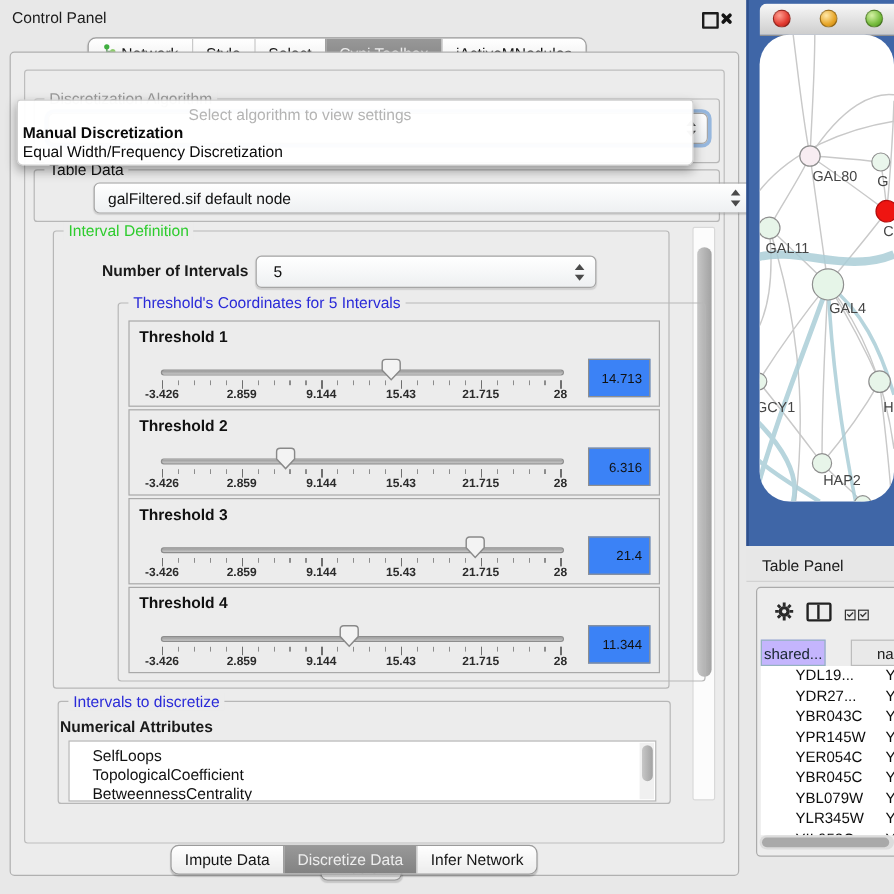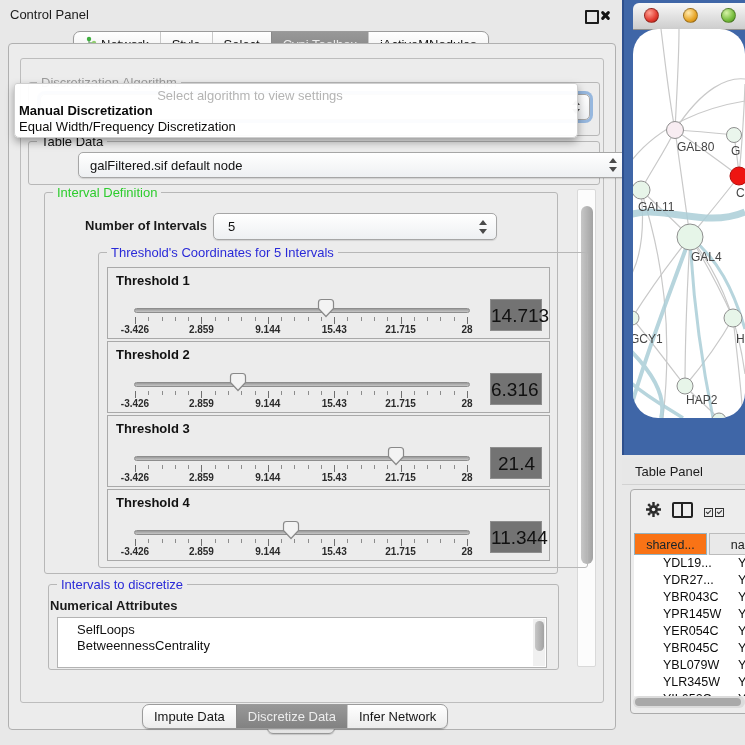--- a/index.html
+++ b/index.html
@@ -41,22 +41,22 @@
   
   .thr-row{position:absolute;left:8px;width:441px;height:70px;border:1px solid #a9a9a9;background:#ececec;}
   .thr-label{position:absolute;left:8px;top:5px;font-weight:bold;font-size:13px;color:#111;}
   .thr-track{position:absolute;left:26px;top:40px;width:336px;height:5px;border-radius:3px;
              background:linear-gradient(#9a9a9a,#c6c6c6);border:1px solid #8d8d8d;box-sizing:border-box;}
   .ticks{position:absolute;left:27px;width:334px;}
   .ticks.minor{top:49px;height:4px;background:repeating-linear-gradient(90deg,#8c8c8c 0 1px,transparent 1px 13.28px);}
   .ticks.major{top:49px;height:7px;background:repeating-linear-gradient(90deg,#6f6f6f 0 1px,transparent 1px 66.4px);}
   .tick-label{position:absolute;top:56px;transform:translateX(-50%);font-size:10px;font-weight:bold;color:#2b2b2b;}
   .slider-thumb{position:absolute;top:30px;width:18px;height:20px;}
-  .thr-value{position:absolute;left:382px;top:31px;width:52px;height:32px;background:#737373;border:1px solid #8e8e8e;
-             font-size:19px;line-height:32px;text-align:right;padding-right:6px;box-sizing:border-box;color:#111;}
+  .thr-value{position:absolute;left:382px;top:31px;width:52px;height:32px;background:#3b82f6;border:1px solid #8e8e8e;
+             font-size:11px;line-height:32px;text-align:right;padding-right:6px;box-sizing:border-box;color:#111;}
   
   .vtrack{background:#fcfcfc;border:1px solid #d9d9d9;border-radius:2px;}
   .vthumb{position:absolute;background:linear-gradient(90deg,#c7c7c7,#a2a2a2);border-radius:6px;}
   
   .listbox{background:#fff;border:1px solid #b3b3b3;overflow:hidden;}
   .listbox .li{height:16px;line-height:16px;padding-left:19px;font-size:13px;color:#111;white-space:nowrap;}
   
   .btn{background:linear-gradient(#ffffff,#e3e3e3);border:1px solid #979797;border-radius:6px;
        font-size:13px;color:#111;text-align:center;line-height:20px;box-shadow:0 1px 1px rgba(0,0,0,.15);}
   
@@ -219,20 +219,21 @@
     </div>
 </div>
 
 <div class="abs group" style="left:48px;top:584px;width:509px;height:84px;">
   <span class="gtitle g-blue">Intervals to discretize</span>
 </div>
 <div class="abs" style="left:50px;top:598px;font-weight:bold;">Numerical Attributes</div>
 <div class="abs listbox" style="left:57px;top:617px;width:488px;height:49px;">
   <div id="attrItems" style="padding-top:4px;">
       <div class="li">SelfLoops</div>
+      <div class="li">TopologicalCoefficient</div>
       <div class="li">BetweennessCentrality</div>
     </div>
   <div style="position:absolute;right:1px;top:1px;width:12px;height:47px;background:#f0f0f0;">
     <div class="vthumb" style="left:1.5px;top:2px;width:9px;height:30px;"></div>
   </div>
 </div>
 
 <div class="abs btn" style="left:267px;top:671px;width:66px;height:22px;margin-top:39px;">Apply</div>
 
 <div class="abs" style="left:142px;top:704px;">
@@ -322,21 +323,21 @@
     <g stroke="#2a2a2a" stroke-width="2.4">
         <path d="M8.5 1v3M8.5 13v3M1 8.5h3M13 8.5h3M3.2 3.2l2 2M11.8 11.8l2 2M13.8 3.2l-2 2M5.2 11.8l-2 2"></path>
       </g>
     <circle cx="8.5" cy="8.5" r="4.6" fill="#2a2a2a"></circle>
       <circle cx="8.5" cy="8.5" r="1.8" fill="#ededed"></circle>
   </svg>
   <div class="abs colico" style="left:41px;top:12px;"></div>
   <div class="abs" style="left:73px;top:15px;"><span class="chk"></span><span class="chk"></span></div>
 
   <div class="abs" style="left:3px;top:43px;width:150px;height:22px;">
-    <div class="th-cell" style="left:0;width:73px;background:#f97316;border:1px solid #94b2c0;color:#15232b;">shared...</div>
+    <div class="th-cell" style="left:0;width:54px;background:#c4b5fd;border:1px solid #94b2c0;color:#15232b;">shared...</div>
     <div class="th-cell" style="left:75px;width:75px;background:#e9e9e9;border:1px solid #bcbcbc;">name</div>
   </div>
   <div class="abs" style="left:3px;top:65px;width:150px;height:141px;background:#fff;overflow:hidden;" id="tableRows">
       <div style="position: absolute; left: 0px; top: 0px; width: 150px; height: 17px;">
         <div class="tr-cell" style="left: 0px; width: 70px; overflow: hidden;">YDL19...</div>
         <div class="tr-cell" style="left: 75px; width: 75px; overflow: hidden;">YDL19...</div>
       </div>
       <div style="position: absolute; left: 0px; top: 17px; width: 150px; height: 17px;">
         <div class="tr-cell" style="left: 0px; width: 70px; overflow: hidden;">YDR27...</div>
         <div class="tr-cell" style="left: 75px; width: 75px; overflow: hidden;">YDR27...</div>

